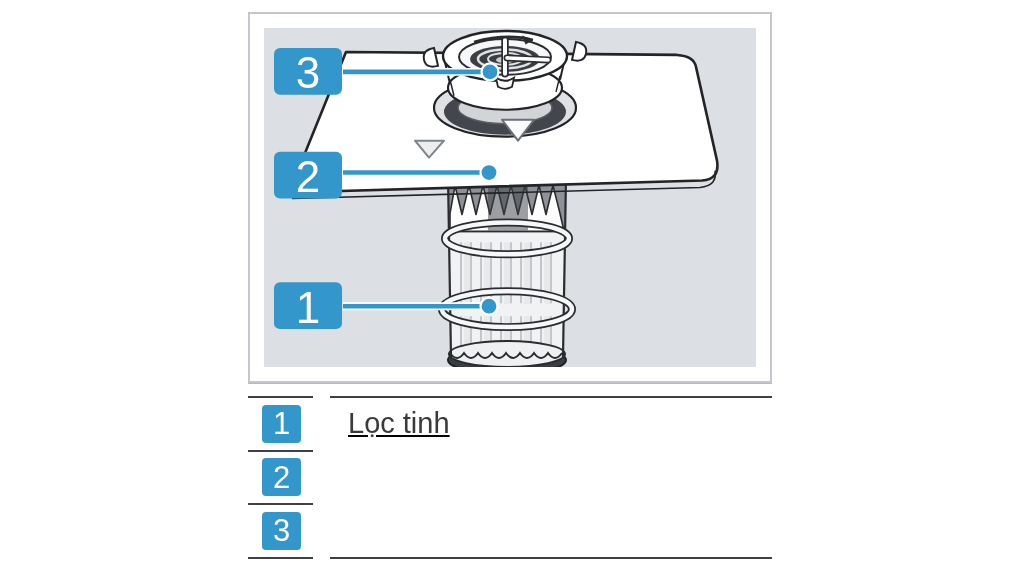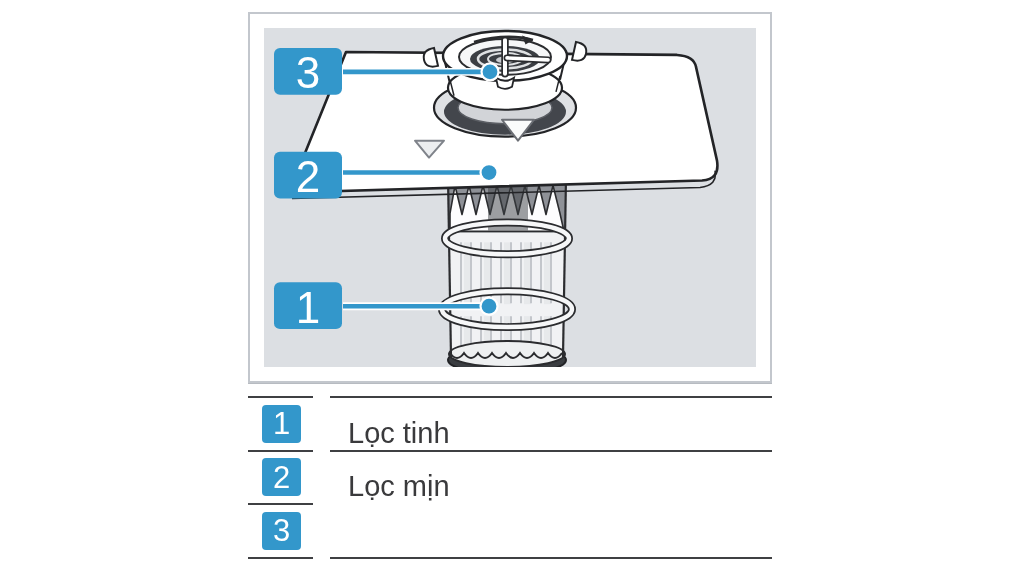--- a/index.html
+++ b/index.html
@@ -23,21 +23,21 @@
   .legend{position:absolute;left:248px;top:396px;width:524px;}
   .legend-row{display:flex;height:53.5px;}
   .legend-row.end{height:0;}
   .badge-cell{
     width:65px;flex:0 0 65px;border-top:2px solid var(--rule,#3f4043);
     display:flex;align-items:center;box-sizing:border-box;
   }
   .col-gap{width:17px;flex:0 0 17px;}
   .text-cell{
     flex:1;border-top:2px solid var(--rule,#3f4043);
-    display:flex;align-items:flex-end;box-sizing:border-box;padding-left:18px;
+    display:flex;align-items:center;box-sizing:border-box;padding-left:18px;text-decoration:underline;
   }
   .legend-badge{
     width:39px;height:38px;margin-left:14px;border-radius:4px;
     background:var(--accent,#3397cb);
     display:flex;align-items:center;justify-content:center;
     color:#fff;font-size:31px;line-height:1;
   }
   .legend-label{font-size:29px;color:var(--text,#3a3a3c);}
 </style>
 </head>
@@ -164,23 +164,20 @@
       <div class="text-cell">
         <span class="legend-label">Lọc tinh</span>
       </div>
     </div>
 
     <div class="legend-row">
       <div class="badge-cell">
         <span class="legend-badge">2</span>
       </div>
       <div class="col-gap"></div>
-      <div class="text-cell">
-        <span class="legend-label">Lọc mịn</span>
-      </div>
     </div>
 
     <div class="legend-row">
       <div class="badge-cell">
         <span class="legend-badge">3</span>
       </div>
       <div class="col-gap"></div>
     </div>
 
     <div class="legend-row end">

